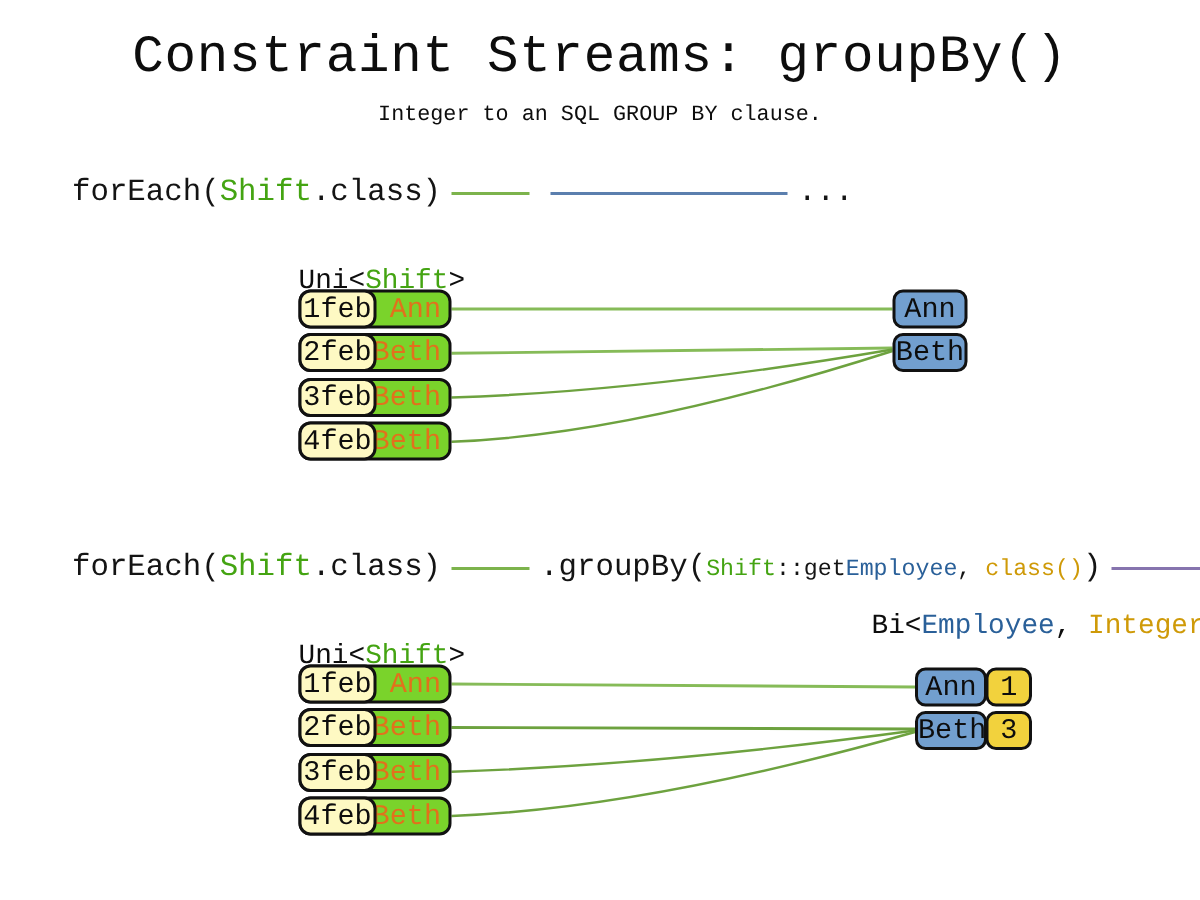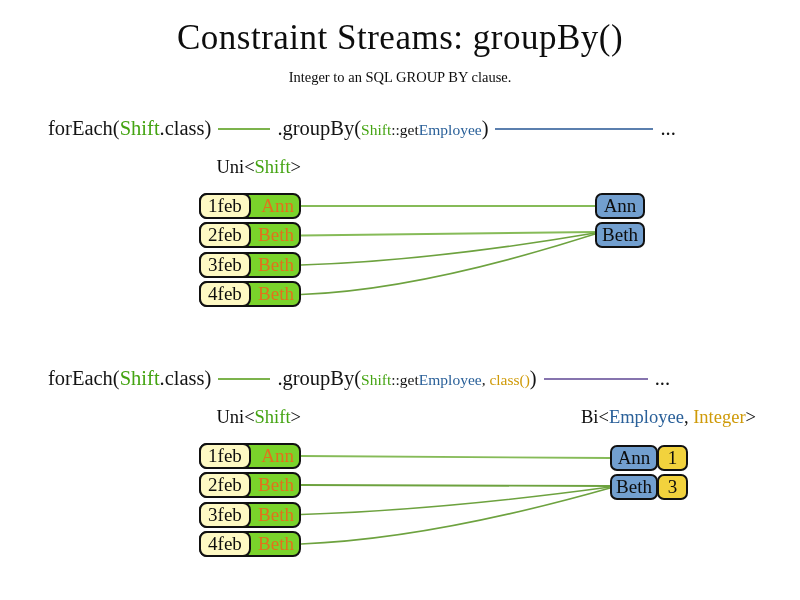--- a/index.html
+++ b/index.html
@@ -1,39 +1,39 @@
 <!DOCTYPE html>
 <html><head>
 <meta charset="utf-8">
 <style>
   html,body { margin:0; padding:0; background:#fff; }
   .slide {
     position:relative; width:800px; height:600px; background:#ffffff;
-    font-family:Liberation Serif, serif; overflow:hidden; color:#111;
+    font-family:Liberation Mono, monospace; overflow:hidden; color:#111;
   }
   .page-title { position:absolute; left:0; top:18px; width:800px; text-align:center;
     font-size:35px; font-weight:400; color:#0d0d0d; letter-spacing:0.5px; }
   .page-subtitle { position:absolute; left:0; top:69px; width:800px; text-align:center;
     font-size:14.5px; color:#0d0d0d; }
 
   .code-line { position:absolute; display:flex; align-items:center;
     font-size:20.5px; color:#141414; white-space:pre; }
   .code-sm { font-size:15.5px; }
   .c-green  { color:#44a412; }
   .c-blue   { color:#2a6099; }
   .c-gold   { color:#cf9a08; }
   .c-orange { color:#e2711c; }
 
   .conn { height:2px; margin:0 7px; flex:none; }
   .conn-green  { background:#7cb34c; width:52px; }
   .conn-blue   { background:#5b7fae; width:158px; }
   .conn-purple { background:#8674ae; width:104px; }
 
   .type-label { position:absolute; font-size:18.5px; color:#0d0d0d; white-space:pre; }
-  .label-center { width:102px; text-align:right; }
+  .label-center { width:102px; text-align:right;margin-top:20px; }
 
   .shift-table { position:absolute; width:102px; }
   .shift-row { position:absolute; left:0; width:102px; height:26px; box-sizing:border-box;
     background:#7ad32b; border:2px solid #111; border-radius:8px; }
   .shift-name { position:absolute; right:5px; top:0; line-height:22px; font-size:19px; }
   .shift-date { position:absolute; left:-2px; top:-2px; width:52px; height:26px; box-sizing:border-box;
     background:#fef9c3; border:2px solid #111; border-radius:8px;
     text-align:center; line-height:22px; font-size:19px; color:#0d0d0d; }
 
   .group-box { position:absolute; height:26px; box-sizing:border-box;
@@ -62,21 +62,20 @@
     <path d="M301,514.5 Q440,510 610,487" stroke="#6da23f" stroke-width="1.6" fill="none"></path>
     <path d="M301,544 Q430,539 610,488" stroke="#6da23f" stroke-width="1.6" fill="none"></path>
   </svg>
 
   <div class="page-title">Constraint Streams: groupBy()</div>
   <div class="page-subtitle">Integer to an SQL GROUP BY clause.</div>
 
   <div class="code-line" style="left:48px; top:117px;">
     <span><span>forEach(</span><span class="c-green">Shift</span><span>.class)</span></span>
     <span class="conn conn-green"></span>
-    <span><span>.groupBy(</span><span class="code-sm c-green">Shift</span><span class="code-sm">::get</span><span class="code-sm c-blue">Employee</span><span>)</span></span>
     <span class="conn conn-blue"></span>
     <span>...</span>
   </div>
 
   <div class="type-label label-center" style="left:199px; top:157px;"><span>Uni&lt;</span><span class="c-green">Shift</span><span>&gt;</span></div>
 
   <div class="shift-table" style="left:199px; top:193px;">
     <div class="shift-row" style="top:0;">
       <span class="shift-name c-orange">Ann</span>
       <span class="shift-date">1feb</span>

